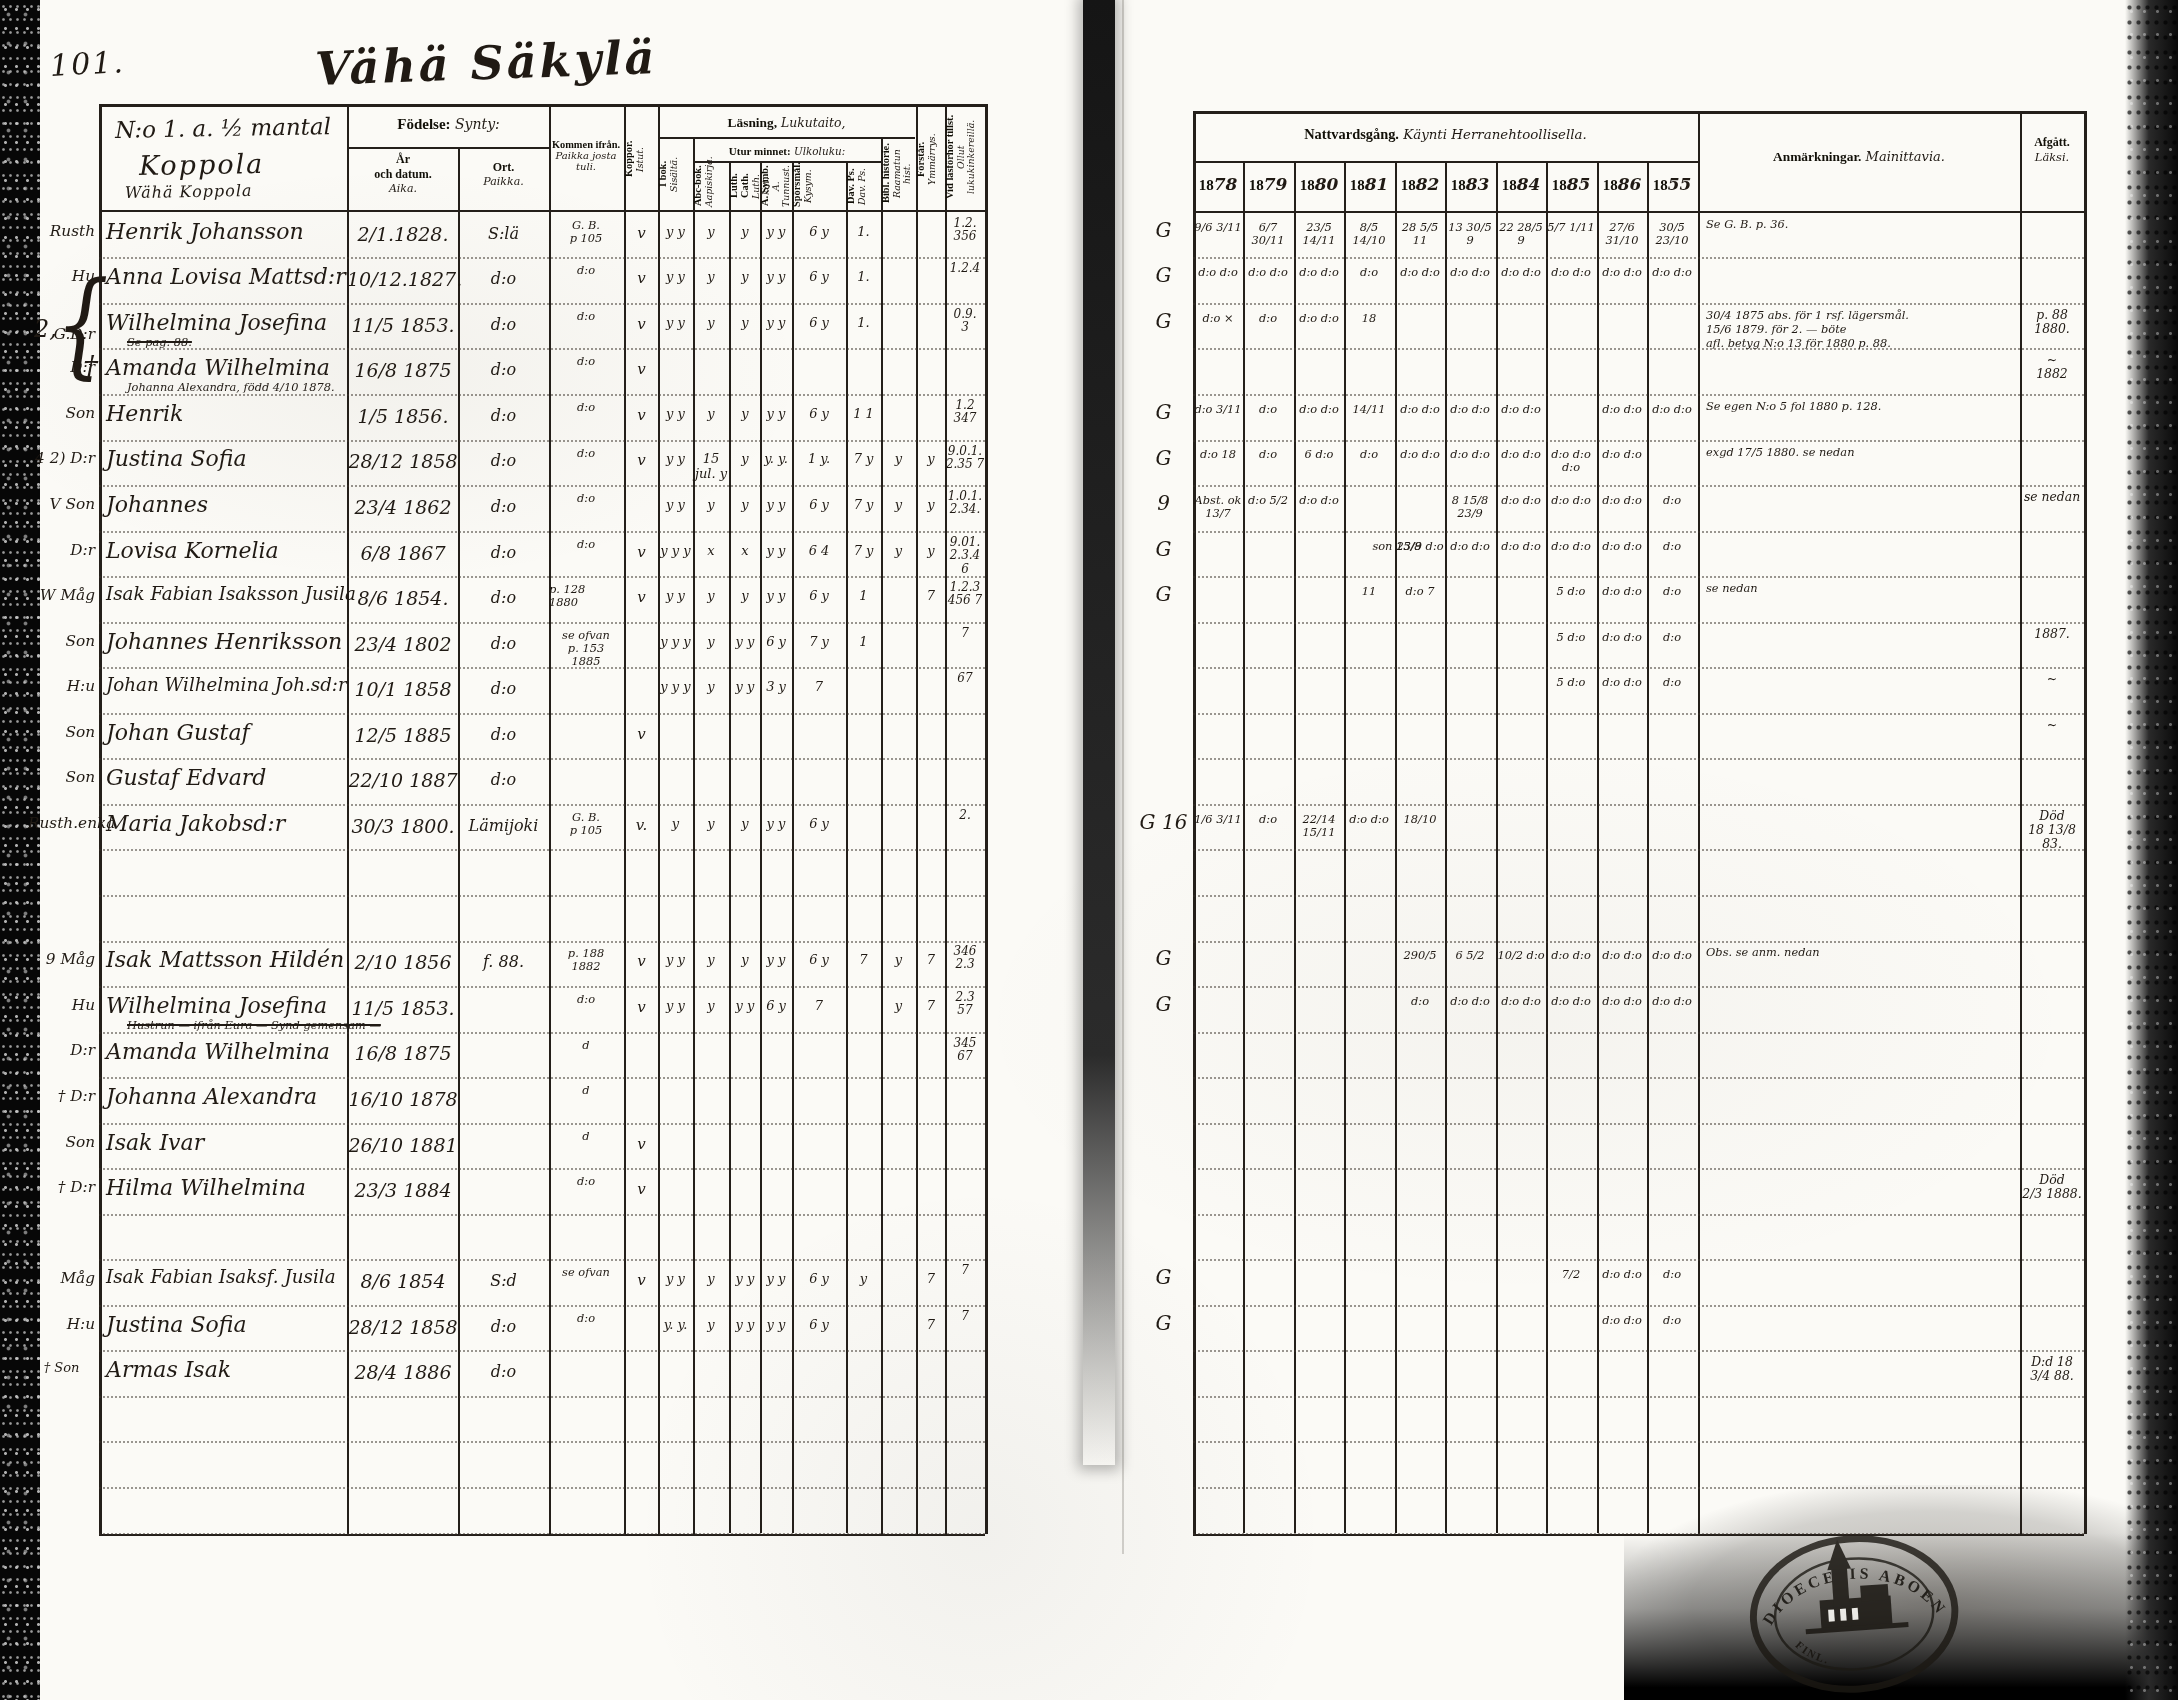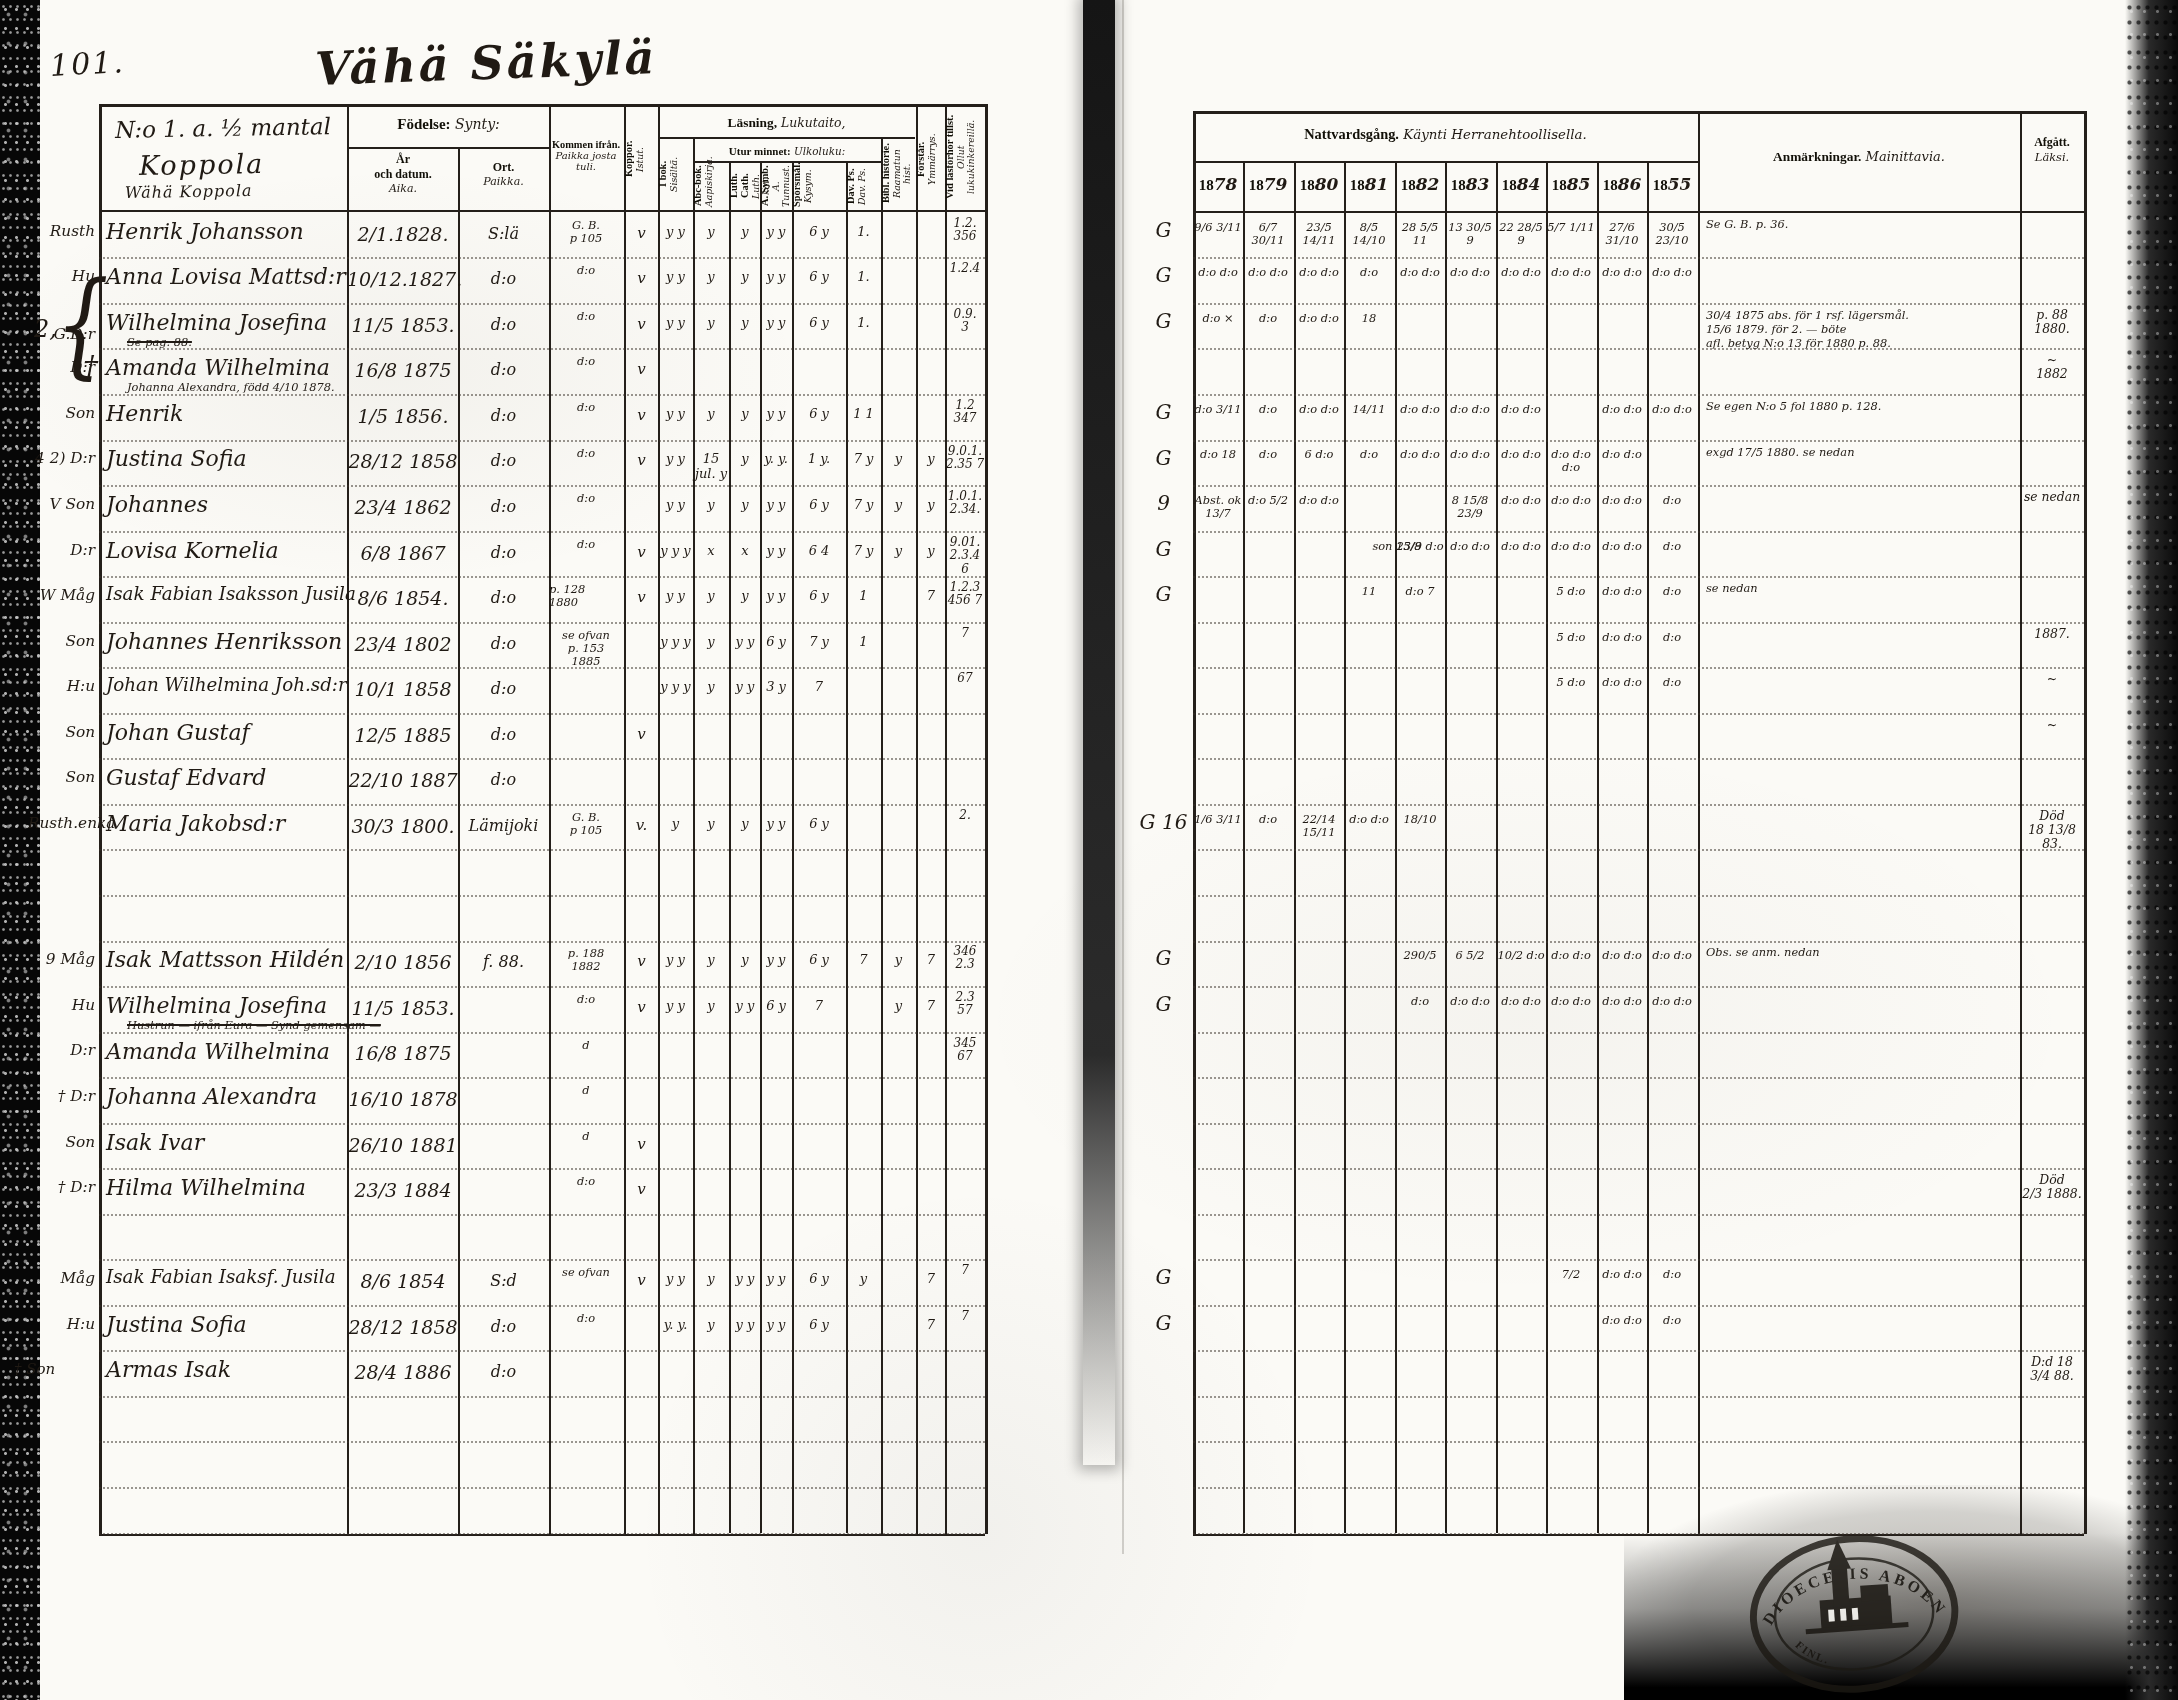--- a/index.html
+++ b/index.html
@@ -612,21 +612,21 @@
     <div class="abs hw" style="left: 729px; top: 1318px; width: 32px; white-space: pre-line; font-size: 13px; line-height: 1.12; text-align: center;">y y</div>
     <div class="abs hw" style="left: 760px; top: 1318px; width: 32px; white-space: pre-line; font-size: 13px; line-height: 1.12; text-align: center;">y y</div>
     <div class="abs hw" style="left: 792px; top: 1318px; width: 54px; white-space: pre-line; font-size: 13px; line-height: 1.12; text-align: center;">6 y</div>
     <div class="abs hw" style="left: 916px; top: 1318px; width: 30px; white-space: pre-line; font-size: 13px; line-height: 1.12; text-align: center;">7</div>
     <div class="abs hw" style="left: 945px; top: 1310px; width: 40px; white-space: pre-line; font-size: 12px; line-height: 1.12; text-align: center;">7</div>
     <div class="abs hw" style="left: 1137px; top: 1312px; width: 53px; white-space: pre-line; font-size: 20px; line-height: 1.12; text-align: center;">G</div>
     <div class="abs hw" style="left: 1597px; top: 1314px; width: 50px; white-space: pre-line; font-size: 11.4px; line-height: 1.12; text-align: center;">d:o d:o</div>
     <div class="abs hw" style="left: 1647px; top: 1314px; width: 50px; white-space: pre-line; font-size: 11.4px; line-height: 1.12; text-align: center;">d:o</div>
     <div class="dotline" style="left: 99px; top: 1396px; width: 886px; height: 0px;"></div>
     <div class="dotline" style="left: 1193px; top: 1396px; width: 891px; height: 0px;"></div>
-    <div class="abs hw" style="left: 14px; top: 1361px; width: 67px; white-space: nowrap; font-size: 15px; line-height: 1.12; text-align: left;">† Son</div>
+    <div class="abs hw" style="left: 28px; top: 1361px; width: 67px; white-space: nowrap; font-size: 13px; line-height: 1.12; text-align: center;">† Son</div>
     <div class="abs hw" style="left: 106px; top: 1358px; width: 243px; white-space: nowrap; font-size: 22px; line-height: 1.12;">Armas Isak</div>
     <div class="abs hw" style="left: 347px; top: 1362px; width: 112px; white-space: nowrap; font-size: 19px; line-height: 1.12; text-align: center;">28/4 1886</div>
     <div class="abs hw" style="left: 458px; top: 1363px; width: 91px; white-space: pre-line; font-size: 16px; line-height: 1.12; text-align: center;">d:o</div>
     <div class="abs hw" style="left: 2021px; top: 1355px; width: 62px; white-space: pre-line; font-size: 12.4px; line-height: 1.12; text-align: center;">D:d 18 3/4 88.</div>
     <div class="dotline" style="left: 99px; top: 1441px; width: 886px; height: 0px;"></div>
     <div class="dotline" style="left: 1193px; top: 1441px; width: 891px; height: 0px;"></div>
     <div class="dotline" style="left: 99px; top: 1487px; width: 886px; height: 0px;"></div>
     <div class="dotline" style="left: 1193px; top: 1487px; width: 891px; height: 0px;"></div>
     <div class="dotline" style="left: 99px; top: 1533px; width: 886px; height: 0px;"></div>
     <div class="dotline" style="left: 1193px; top: 1533px; width: 891px; height: 0px;"></div>

